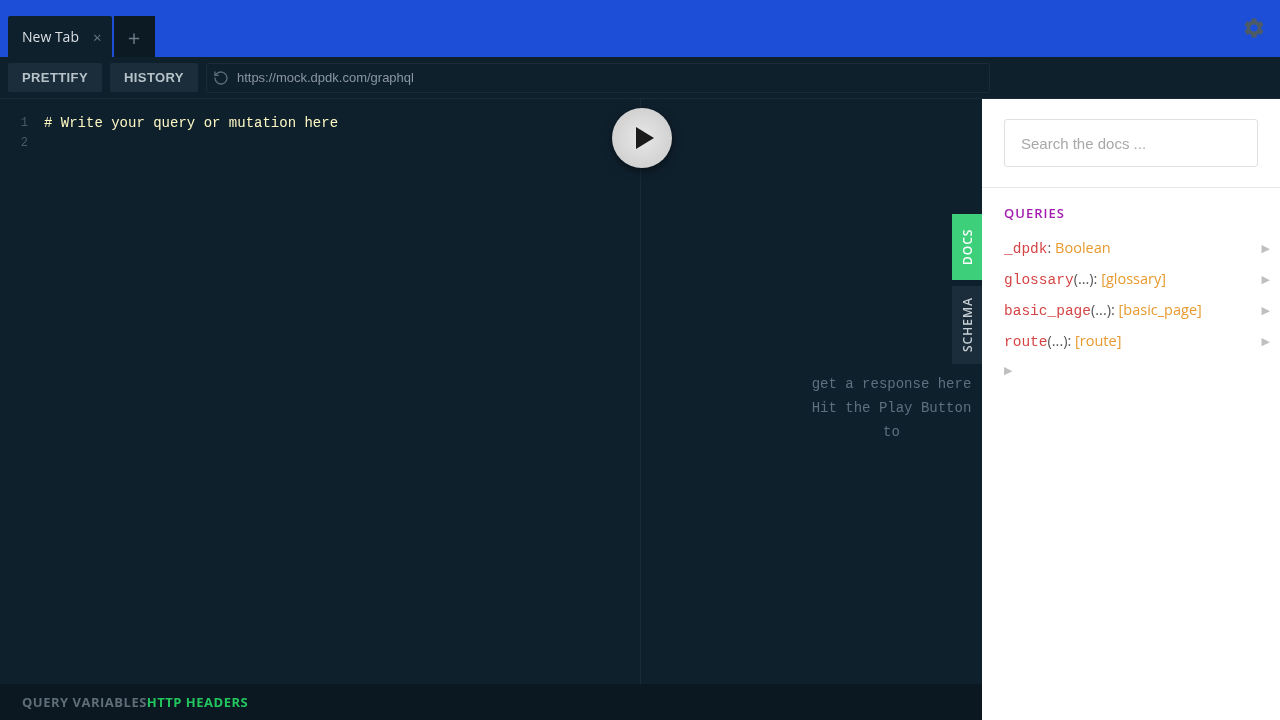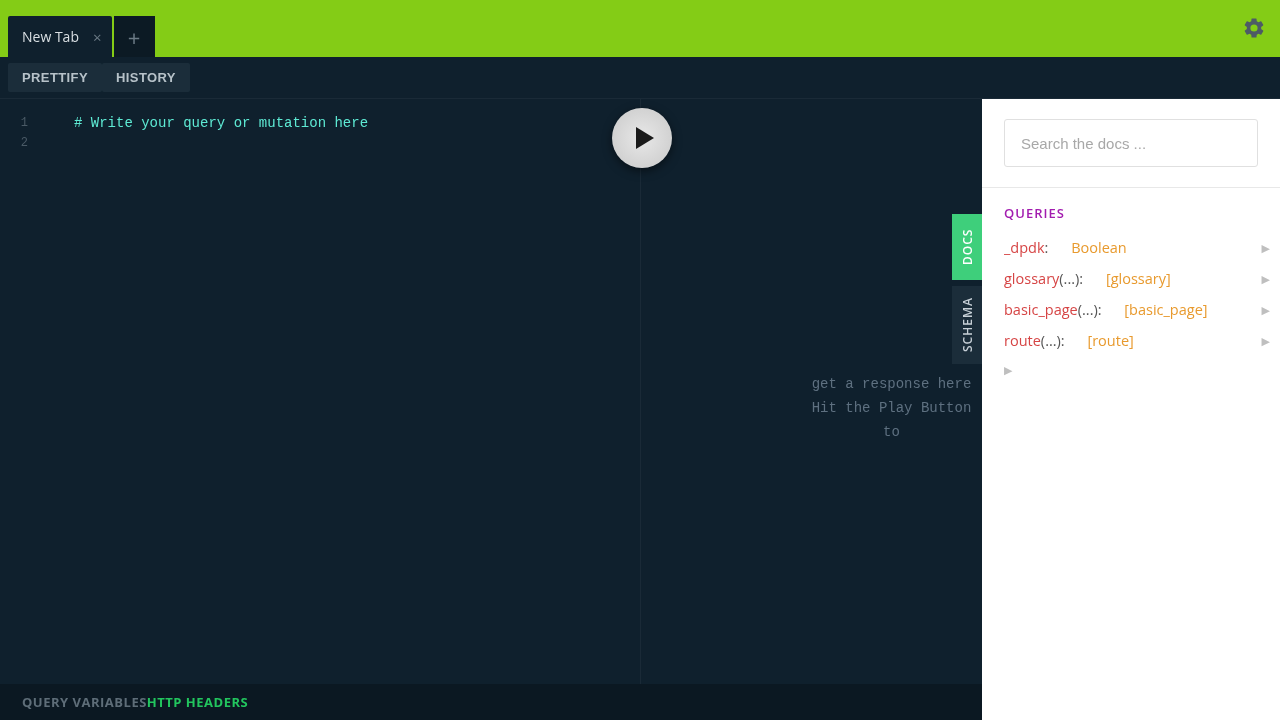--- a/index.html
+++ b/index.html
@@ -1,59 +1,59 @@
 <!DOCTYPE html>
 <html><head>
   <meta charset="utf-8">
   <style>
     * { margin: 0; padding: 0; box-sizing: border-box; }
     html, body { width: 1280px; height: 720px; overflow: hidden; font-family: -apple-system, BlinkMacSystemFont, "Segoe UI", "Open Sans", sans-serif; background: #0f202d; }
 
-    .topbar { height: 57px; background: #84cc16; display: flex; align-items: center; padding: 0 8px; position: relative; }
+    .topbar { height: 57px; background: #1d4ed8; display: flex; align-items: center; padding: 0 8px; position: relative; }
     .tab { height: 41px; background: #0f202d; display: flex; align-items: center; padding: 0 10px 0 14px; margin-top: 16px; border-radius: 2px 2px 0 0; }
     .tab-title { color: #d9dfe3; font-size: 14px; }
     .tab-close { color: #6b7a85; margin-left: 14px; font-size: 15px; cursor: pointer; }
     .newtab { width: 41px; height: 41px; background: #0c1a24; margin-top: 16px; margin-left: 2px; display: flex; align-items: center; justify-content: center; color: #6b7a85; font-size: 22px; cursor: pointer; }
     .gear { position: absolute; right: 14px; top: 16px; color: #4d5b66; cursor: pointer; }
     .gear svg { width: 24px; height: 24px; fill: #4d5b66; }
 
-    .toolbar { height: 42px; background: #0f202d; display: flex; align-items: center; padding: 0 8px; border-bottom: 1px solid #1a2a37; }
+    .toolbar { height: 42px; background: #0f202d; display: flex; align-items: center; padding: 0 8px; gap: 8px; border-bottom: 1px solid #1a2a37; }
     .tbtn { background: #1b2d3a; color: #b7c2c9; font-size: 13px; font-weight: 600; letter-spacing: 0.4px; padding: 7px 14px; border: none; cursor: pointer; border-radius: 2px; }
     .urlwrap { display: flex; align-items: center; flex: 1; background: #0f202d; border: 1px solid #1a2a37; height: 30px; border-radius: 2px; padding-left: 6px; max-width: 784px; }
     .reload { color: #5e6d78; margin-right: 8px; display: flex; }
     .reload svg { width: 16px; height: 16px; stroke: #5e6d78; fill: none; stroke-width: 2; }
     .url { background: transparent; border: none; outline: none; color: #8a96a0; font-size: 13px; flex: 1; }
 
     .main { position: relative; height: 621px; display: flex; }
     .left { width: 640px; position: relative; }
     .gutter { position: absolute; left: 0; top: 0; width: 34px; height: 100%; background: #0f202d; text-align: right; padding-right: 6px; padding-top: 14px; }
     .lineno { color: #4a5a66; font-family: "SFMono-Regular", Consolas, "Liberation Mono", Menlo, monospace; font-size: 12px; line-height: 20px; }
-    .editor { position: absolute; left: 44px; top: 14px; right: 0; font-family: "SFMono-Regular", Consolas, "Liberation Mono", Menlo, monospace; font-size: 14px; line-height: 20px; color: #5eead4; white-space: pre; margin-left: 30px; }
+    .editor { position: absolute; left: 44px; top: 14px; right: 0; font-family: "SFMono-Regular", Consolas, "Liberation Mono", Menlo, monospace; font-size: 14px; line-height: 20px; color: #fef9c3; white-space: pre; }
 
     .right { width: 342px; position: relative; border-left: 1px solid #1a2a37; }
     .responsehint { position: absolute; top: 273px; left: 0; right: 0; text-align: center; color: #5e7080; font-family: "SFMono-Regular", Consolas, "Liberation Mono", Menlo, monospace; font-size: 14px; line-height: 24px; padding-left: 160px; }
 
     .play { position: absolute; left: 612px; top: 9px; width: 60px; height: 60px; border-radius: 50%; background: radial-gradient(circle, #e8e8e8 0%, #c8c8c8 100%); display: flex; align-items: center; justify-content: center; cursor: pointer; box-shadow: 0 3px 10px rgba(0,0,0,0.5); z-index: 5; }
     .play::after { content: ''; border-left: 18px solid #1a1a1a; border-top: 11px solid transparent; border-bottom: 11px solid transparent; margin-left: 5px; }
 
     .sidetabs { position: absolute; right: 298px; top: 115px; z-index: 4; }
     .sidetab { width: 30px; height: 66px; display: flex; align-items: center; justify-content: center; writing-mode: vertical-rl; transform: rotate(180deg); font-size: 12px; font-weight: 600; letter-spacing: 1px; cursor: pointer; margin-bottom: 6px; }
     .sidetab.docs { background: #3ecf7b; color: #fff; }
     .sidetab.schema { background: #1b2d3a; color: #c6cfd6; height: 78px; }
 
     .docs-panel { position: absolute; right: 0; top: 0; width: 298px; height: 621px; background: #fff; overflow: hidden; }
     .docs-search-wrap { padding: 20px 22px; border-bottom: 1px solid #e8e8e8; }
     .docs-search { width: 100%; height: 48px; border: 1px solid #e0e0e0; border-radius: 3px; padding: 0 16px; font-size: 15px; color: #333; outline: none; }
     .docs-search::placeholder { color: #a8a8a8; }
     .queries-hdr { color: #a21caf; font-size: 13px; font-weight: 600; letter-spacing: 1px; padding: 16px 22px 10px; }
     .qlist { padding: 0 10px 0 22px; }
     .qrow { display: flex; align-items: center; justify-content: space-between; padding: 6px 0; cursor: pointer; font-size: 14.5px; }
-    .qname { color: #d64545; }
+    .qname { color: #d64545; font-family: Liberation Mono, monospace; }
     .qargs { color: #555; }
-    .qtype { color: #e89a2e; margin-left: 19px; }
+    .qtype { color: #e89a2e; }
     .qcolon { color: #555; }
     .qarrow { color: #bfbfbf; font-size: 11px; }
 
     .bottombar { position: absolute; left: 0; bottom: 0; height: 36px; width: 982px; background: #0b1822; display: flex; align-items: center; padding: 0 22px; }
     .btab { font-size: 13px; font-weight: 700; letter-spacing: 0.5px; cursor: pointer; }
     .btab.dim { color: #5e6d78; }
     .btab.bright { color: #22c55e; }
   </style>
 </head>
 <body>
@@ -71,20 +71,29 @@
       <svg viewBox="0 0 24 24">
           <path d="M19.14,12.94a7.07,7.07,0,0,0,0-1.88l2-1.55a.5.5,0,0,0,.12-.64l-1.9-3.29a.5.5,0,0,0-.6-.22l-2.35.94a7,7,0,0,0-1.63-.94L14.5,2.81A.5.5,0,0,0,14,2.4H10a.5.5,0,0,0-.49.41L9.23,5.36a7,7,0,0,0-1.63.94l-2.35-.94a.5.5,0,0,0-.6.22L2.75,8.87a.5.5,0,0,0,.12.64l2,1.55a7.07,7.07,0,0,0,0,1.88l-2,1.55a.5.5,0,0,0-.12.64l1.9,3.29a.5.5,0,0,0,.6.22l2.35-.94a7,7,0,0,0,1.63.94l.28,2.55A.5.5,0,0,0,10,21.6h4a.5.5,0,0,0,.49-.41l.28-2.55a7,7,0,0,0,1.63-.94l2.35.94a.5.5,0,0,0,.6-.22l1.9-3.29a.5.5,0,0,0-.12-.64ZM12,15.6A3.6,3.6,0,1,1,15.6,12,3.6,3.6,0,0,1,12,15.6Z"></path>
         </svg>
     </span>
   </div>
 </div>
 
 <div class="toolbar">
   <button class="tbtn">PRETTIFY</button>
   <button class="tbtn">HISTORY</button>
+  <div class="urlwrap">
+    <span class="reload">
+      <svg viewBox="0 0 24 24">
+          <path d="M3 12a9 9 0 1 0 3-6.7L3 8" stroke-linecap="round" stroke-linejoin="round"></path>
+          <polyline points="3 3 3 8 8 8" stroke-linecap="round" stroke-linejoin="round"></polyline>
+        </svg>
+    </span>
+    <input class="url" value="https://mock.dpdk.com/graphql" style="">
+  </div>
 </div>
 
 <div class="main">
   <div class="left">
     <div class="gutter">
       <div class="lineno">1</div>
       <div class="lineno">2</div>
     </div>
     <div class="editor"># Write your query or mutation here</div>
   </div>

